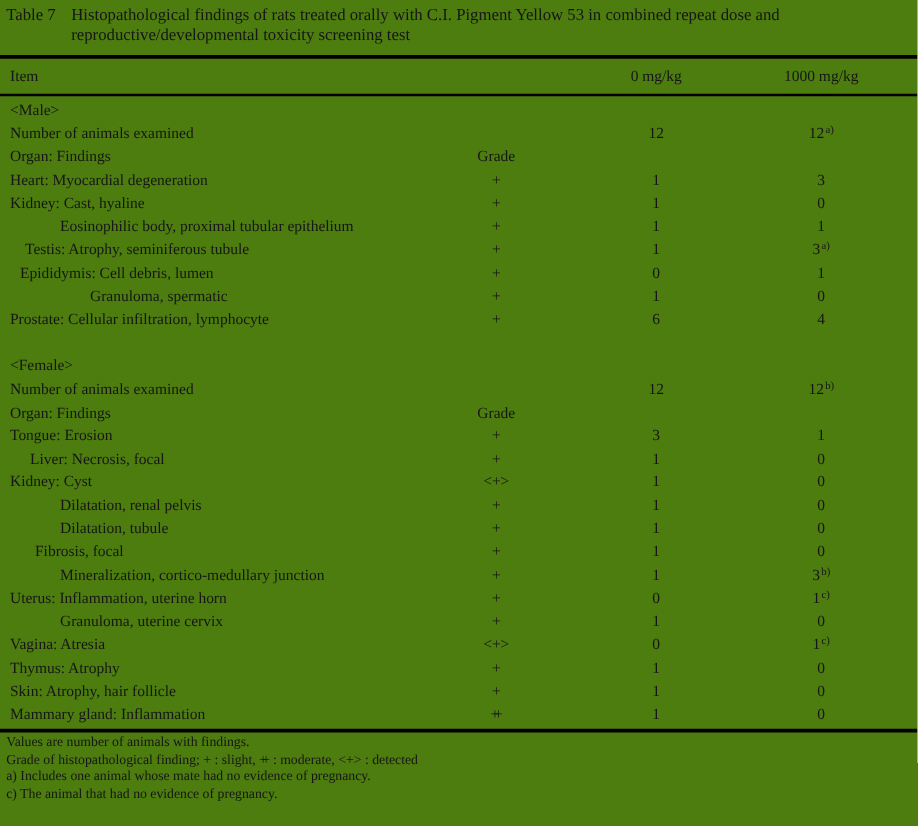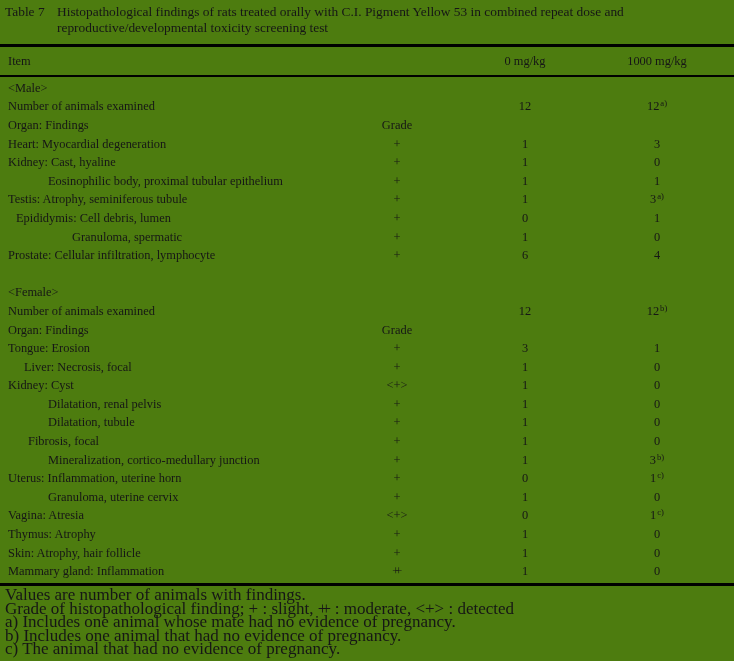--- a/index.html
+++ b/index.html
@@ -50,21 +50,21 @@
     position: relative;
     top: -4px;
     margin-left: 1px;
   }
   .dplus { letter-spacing: -0.34em; margin-right: 0.30em; }
   
   .footnotes {
     position: absolute;
     top: 588px; left: 5px;
     width: 724px;
-    font-size: 17px;
+    font-size: 11px;
     line-height: 13.5px;
   }
   .fn-line { white-space: nowrap; }
 </style>
 </head>
 <body>
 
 <div class="page">
 
   <div class="caption">
@@ -117,21 +117,21 @@
           <div class="td "></div>
         </div>
         <div class="grid-row tr">
           <div class="td c-item" style="padding-left: 48px;">Eosinophilic body, proximal tubular epithelium</div>
           <div class="td c-grade">+</div>
           <div class="td c-dose">1</div>
           <div class="td c-dose">1</div>
           <div class="td "></div>
         </div>
         <div class="grid-row tr">
-          <div class="td c-item" style="padding-left: 8px;">Testis: Atrophy, seminiferous tubule</div>
+          <div class="td c-item" style="padding-left: 20px;">Testis: Atrophy, seminiferous tubule</div>
           <div class="td c-grade">+</div>
           <div class="td c-dose">1</div>
           <div class="td c-dose">3<span class="sup">a)</span></div>
           <div class="td "></div>
         </div>
         <div class="grid-row tr">
           <div class="td c-item" style="padding-left: 16px;">Epididymis: Cell debris, lumen</div>
           <div class="td c-grade">+</div>
           <div class="td c-dose">0</div>
           <div class="td c-dose">1</div>
@@ -270,17 +270,16 @@
           <div class="td c-dose">0</div>
           <div class="td "></div>
         </div>
       </div>
   </div>
 
   <div class="footnotes">
       <div class="fn-line">Values are number of animals with findings.</div>
       <div class="fn-line">Grade of histopathological finding; + : slight, <span class="dplus">++</span> : moderate, &lt;+&gt; : detected</div>
       <div class="fn-line">a) Includes one animal whose mate had no evidence of pregnancy.</div>
-      <div class="fn-line">b) Includes one animal that had no evidence of pregnancy.</div>
       <div class="fn-line">c) The animal that had no evidence of pregnancy.</div>
     </div>
 
 </div>
 
 </body></html>

